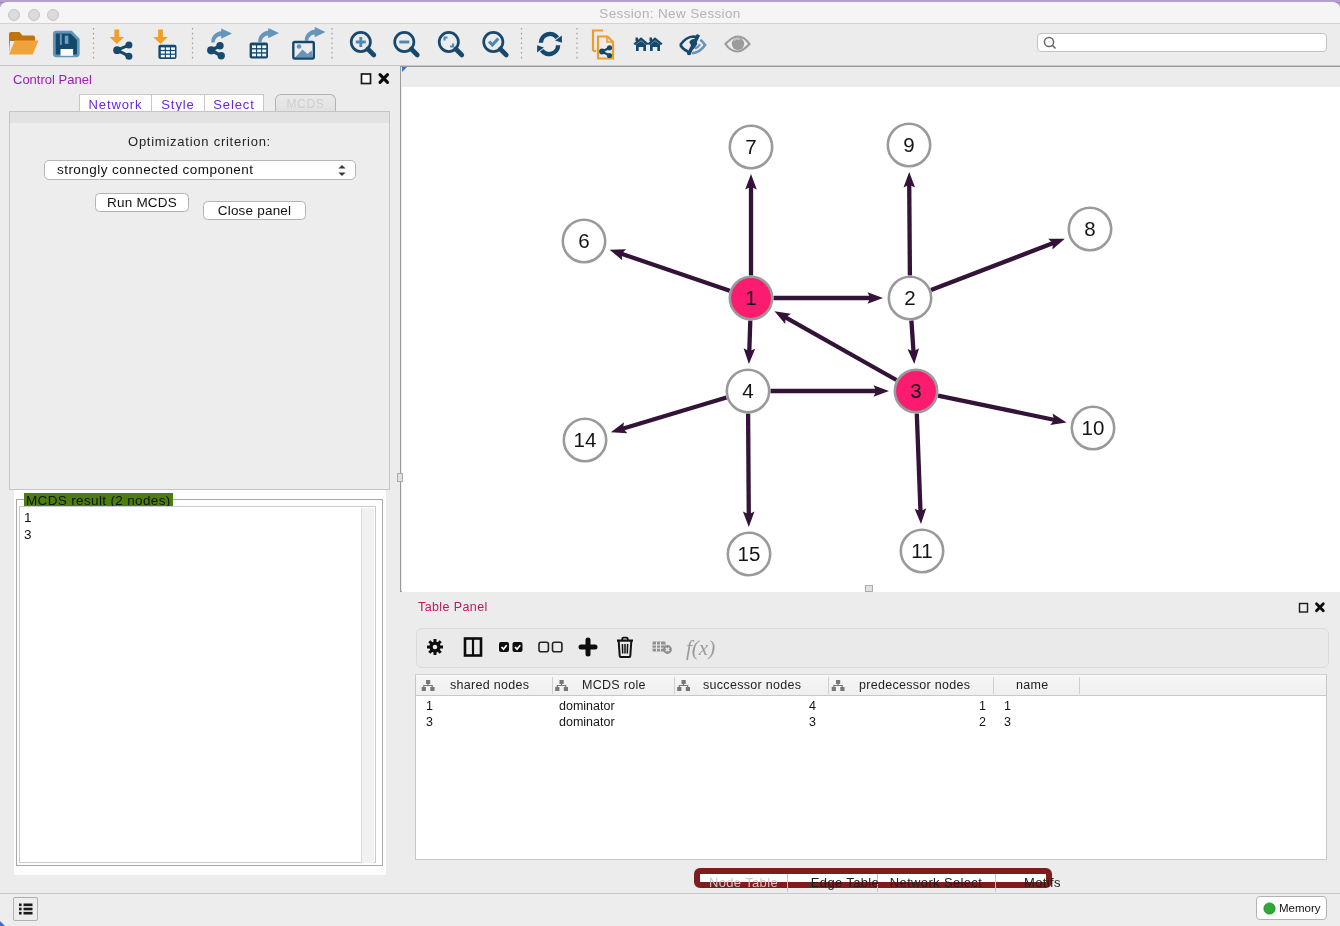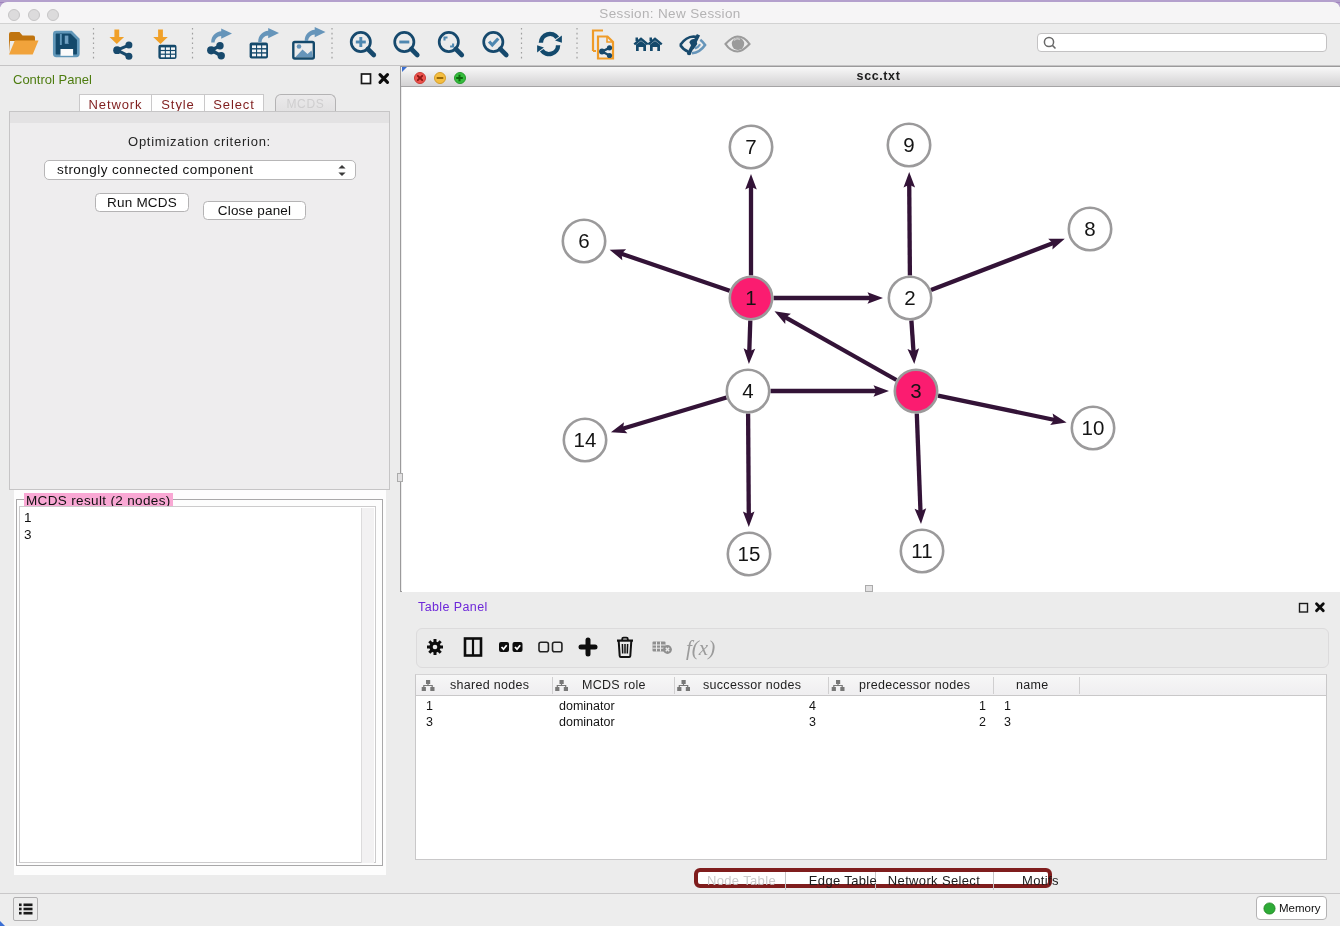--- a/index.html
+++ b/index.html
@@ -10,58 +10,58 @@
 #deskstrip{left:0;top:0;width:1340px;height:7px;background:#b4a0cd;}
 #deskline{left:0;top:1.5px;width:1340px;height:1.5px;background:#a183bd;}
 #macbar{left:0;top:2px;width:1340px;height:21px;background:#f6f5f6;border-radius:7px 7px 0 0;}
 #macbar .dot{position:absolute;top:7px;width:12px;height:12px;border-radius:50%;
   background:#dcdbdc;border:1px solid #c6c5c6;box-sizing:border-box;}
 #mactitle{left:0;top:6px;width:1340px;text-align:center;font-size:13.5px;letter-spacing:0.35px;color:#b4b3b4;}
 #toolbar{left:0;top:23px;width:1340px;height:43px;background:#ececec;border-top:1px solid #d2d2d2;border-bottom:1px solid #c5c4c5;box-sizing:border-box;}
 
 #search{left:1037px;top:33px;width:290px;height:19px;background:#fff;border:1px solid #c3c2c3;border-radius:4px;box-sizing:border-box;}
 
-#cp-title{left:13px;top:72px;font-size:13px;color:#4d7c0f;}
+#cp-title{left:13px;top:72px;font-size:13px;color:#a21caf;}
 #cp-tabs{left:0;top:94px;width:391px;height:21px;}
 .tab{position:absolute;top:0;height:20px;background:#fefefe;border:1px solid #c9c8c9;
-  box-sizing:border-box;font-size:13px;letter-spacing:0.9px;color:#7f1d1d;text-align:center;line-height:19px;}
+  box-sizing:border-box;font-size:13px;letter-spacing:0.9px;color:#6d28d9;text-align:center;line-height:19px;}
 #tab-mcds{background:linear-gradient(#ebeaeb,#e0dfe0);border:1px solid #b4b3b4;border-bottom:none;
   border-radius:6px 6px 0 0;color:#cfcecf;height:21px;margin-left:12px;}
 #cp-panel{left:9px;top:111px;width:381px;height:379px;background:#eeedee;
   border:1px solid #c6c5c6;box-sizing:border-box;}
 #cp-band{left:10px;top:112px;width:379px;height:11px;background:#e3e2e3;}
 #opt-label{left:10px;top:134px;width:379px;text-align:center;font-size:13px;letter-spacing:0.75px;color:#242424;}
 #combo{left:44px;top:160px;width:312px;height:20px;background:#fff;border:1px solid #b7b6b7;
   border-radius:5px;box-sizing:border-box;font-size:13.5px;letter-spacing:0.45px;color:#111;line-height:18px;padding-left:12px;}
 .btn{position:absolute;height:19px;background:#fff;border:1px solid #b4b3b4;border-radius:4.5px;
   box-sizing:border-box;font-size:13.5px;letter-spacing:0.2px;color:#111;text-align:center;line-height:17px;}
 #mcds-white{left:14px;top:490px;width:372px;height:385px;background:#fdfdfd;}
 #mcds-group{left:16px;top:499px;width:367px;height:367px;border:1px solid #a9a8a9;box-sizing:border-box;}
-#mcds-gtitle{left:24px;top:493px;background:#f9a8d4;padding:0 2px;font-size:13.5px;letter-spacing:0.35px;color:#111;}
+#mcds-gtitle{left:24px;top:493px;background:#4d7c0f;padding:0 2px;font-size:13.5px;letter-spacing:0.35px;color:#111;}
 #mcds-text{left:19px;top:506px;width:357px;height:357px;background:#fff;border:1px solid #cccbcc;box-sizing:border-box;}
 #mcds-scroll{right:1px;top:1px;width:13px;height:355px;background:#f2f1f2;border-left:1px solid #dcdbdc;box-sizing:border-box;position:absolute;}
 #mcds-lines{left:4px;top:3px;font-size:13.5px;line-height:16.5px;color:#111;position:absolute;}
 
 #netwin{left:400px;top:66px;width:940px;height:526px;border:1px solid #9b9a9b;border-right:none;box-sizing:border-box;}
 #nettitle{left:0;top:0;width:939px;height:20px;background:linear-gradient(#f8f8f8,#d3d2d3);
   border-bottom:1px solid #a5a4a5;box-sizing:border-box;}
 #nettitle .t{position:absolute;left:8px;width:100%;text-align:center;top:2px;font-size:12.5px;font-weight:bold;letter-spacing:0.6px;color:#1c1c1c;}
 .tl{position:absolute;top:4.5px;width:12px;height:12px;border-radius:50%;box-sizing:border-box;}
 #netcanvas{left:1px;top:20px;width:938px;height:505px;background:#fff;}
 
-#tp-title{left:418px;top:600px;font-size:12.5px;letter-spacing:0.4px;color:#6d28d9;}
+#tp-title{left:418px;top:600px;font-size:12.5px;letter-spacing:0.4px;color:#be185d;}
 #tp-toolbar{left:416px;top:628px;width:913px;height:40px;background:#eaeaea;border:1px solid #dcdbdc;border-radius:6px;box-sizing:border-box;}
 #thead{left:415px;top:674px;width:912px;height:22px;background:linear-gradient(#f7f7f7,#efeef0);
   border:1px solid #c9c8c9;border-top:1px solid #d4d3d4;box-sizing:border-box;}
 .hsep{position:absolute;top:2px;height:17px;width:1px;background:#d0cfd0;}
 .hlabel{position:absolute;top:3px;font-size:12.5px;letter-spacing:0.3px;color:#1e1e1e;}
 #tbody{left:415px;top:696px;width:912px;height:164px;background:#fff;border:1px solid #c9c8c9;border-top:none;box-sizing:border-box;}
 .cell{position:absolute;font-size:12.5px;color:#141414;}
 
-#btabs{left:694px;top:868px;width:358px;height:20px;background:#fff;border:4px solid #7f1d1d;
+#btabs{left:694px;top:868px;width:358px;height:20px;background:#fff;border:6px solid #7f1d1d;
   border-radius:6px;box-sizing:border-box;}
 .btsep{position:absolute;top:0;height:18px;width:1px;background:#c6c5c6;}
 .btlabel{position:absolute;top:1px;font-size:13px;letter-spacing:0.35px;color:#1b1b1b;font-weight:500;}
 
 #statusbar{left:0;top:893px;width:1340px;height:33px;background:#ededed;border-top:1px solid #c9c8c9;box-sizing:border-box;}
 #listbtn{left:13px;top:897px;width:25px;height:24px;border:1px solid #b1b0b1;border-radius:2px;box-sizing:border-box;}
 #membtn{left:1256px;top:896px;width:71px;height:24px;background:#fff;border:1px solid #b4b3b4;border-radius:4px;box-sizing:border-box;font-size:11.5px;color:#111;}
 </style>
 </head>
 <body>
@@ -267,37 +267,20 @@
 <div class="btn" style="left:203px;top:201px;width:103px;">Close panel</div>
 <div class="abs" id="mcds-white"></div>
 <div class="abs" id="mcds-group"></div>
 <div class="abs" id="mcds-gtitle">MCDS result (2 nodes)</div>
 <div class="abs" id="mcds-text">
   <div id="mcds-scroll"></div>
   <div id="mcds-lines">1<br>3</div>
 </div>
 
 <div class="abs" id="netwin">
-  <div class="abs" id="nettitle">
-    <div class="tl" style="left:13px;background:#ee544e;border:1px solid #ca3b36;"></div>
-    <div class="tl" style="left:33px;background:#f5be40;border:1px solid #d49e2b;"></div>
-    <div class="tl" style="left:52.5px;background:#35bd3d;border:1px solid #25992c;"></div>
-    <svg class="abs" style="left:13px;top:4.5px;" width="52" height="12" viewBox="0 0 52 12">
-      <g stroke="#8c1713" stroke-width="1.9" stroke-linecap="round">
-        <line x1="3.8" y1="3.8" x2="8.2" y2="8.2"></line>
-          <line x1="8.2" y1="3.8" x2="3.8" y2="8.2"></line>
-      </g>
-      <line x1="22.7" y1="6" x2="29.3" y2="6" stroke="#9a6a08" stroke-width="2"></line>
-      <g stroke="#0d680d" stroke-width="2">
-        <line x1="42.2" y1="6" x2="48.8" y2="6"></line>
-          <line x1="45.5" y1="2.7" x2="45.5" y2="9.3"></line>
-      </g>
-    </svg>
-    <div class="t">scc.txt</div>
-  </div>
   <div class="abs" id="netcanvas">
   <svg width="938" height="505" viewBox="0 0 938 505">
     <g stroke="#331337" stroke-width="4.3" fill="none" id="edges">
       <line x1="349.0" y1="188.5" x2="349.0" y2="96.5"></line>
       <line x1="327.7" y1="203.7" x2="216.5" y2="165.8"></line>
       <line x1="371.5" y1="211.0" x2="471.5" y2="211.0"></line>
       <line x1="348.3" y1="233.5" x2="347.2" y2="267.5"></line>
       <line x1="507.9" y1="188.5" x2="507.2" y2="94.5"></line>
       <line x1="529.0" y1="202.9" x2="653.9" y2="155.1"></line>
       <line x1="509.4" y1="233.5" x2="511.7" y2="267.6"></line>

